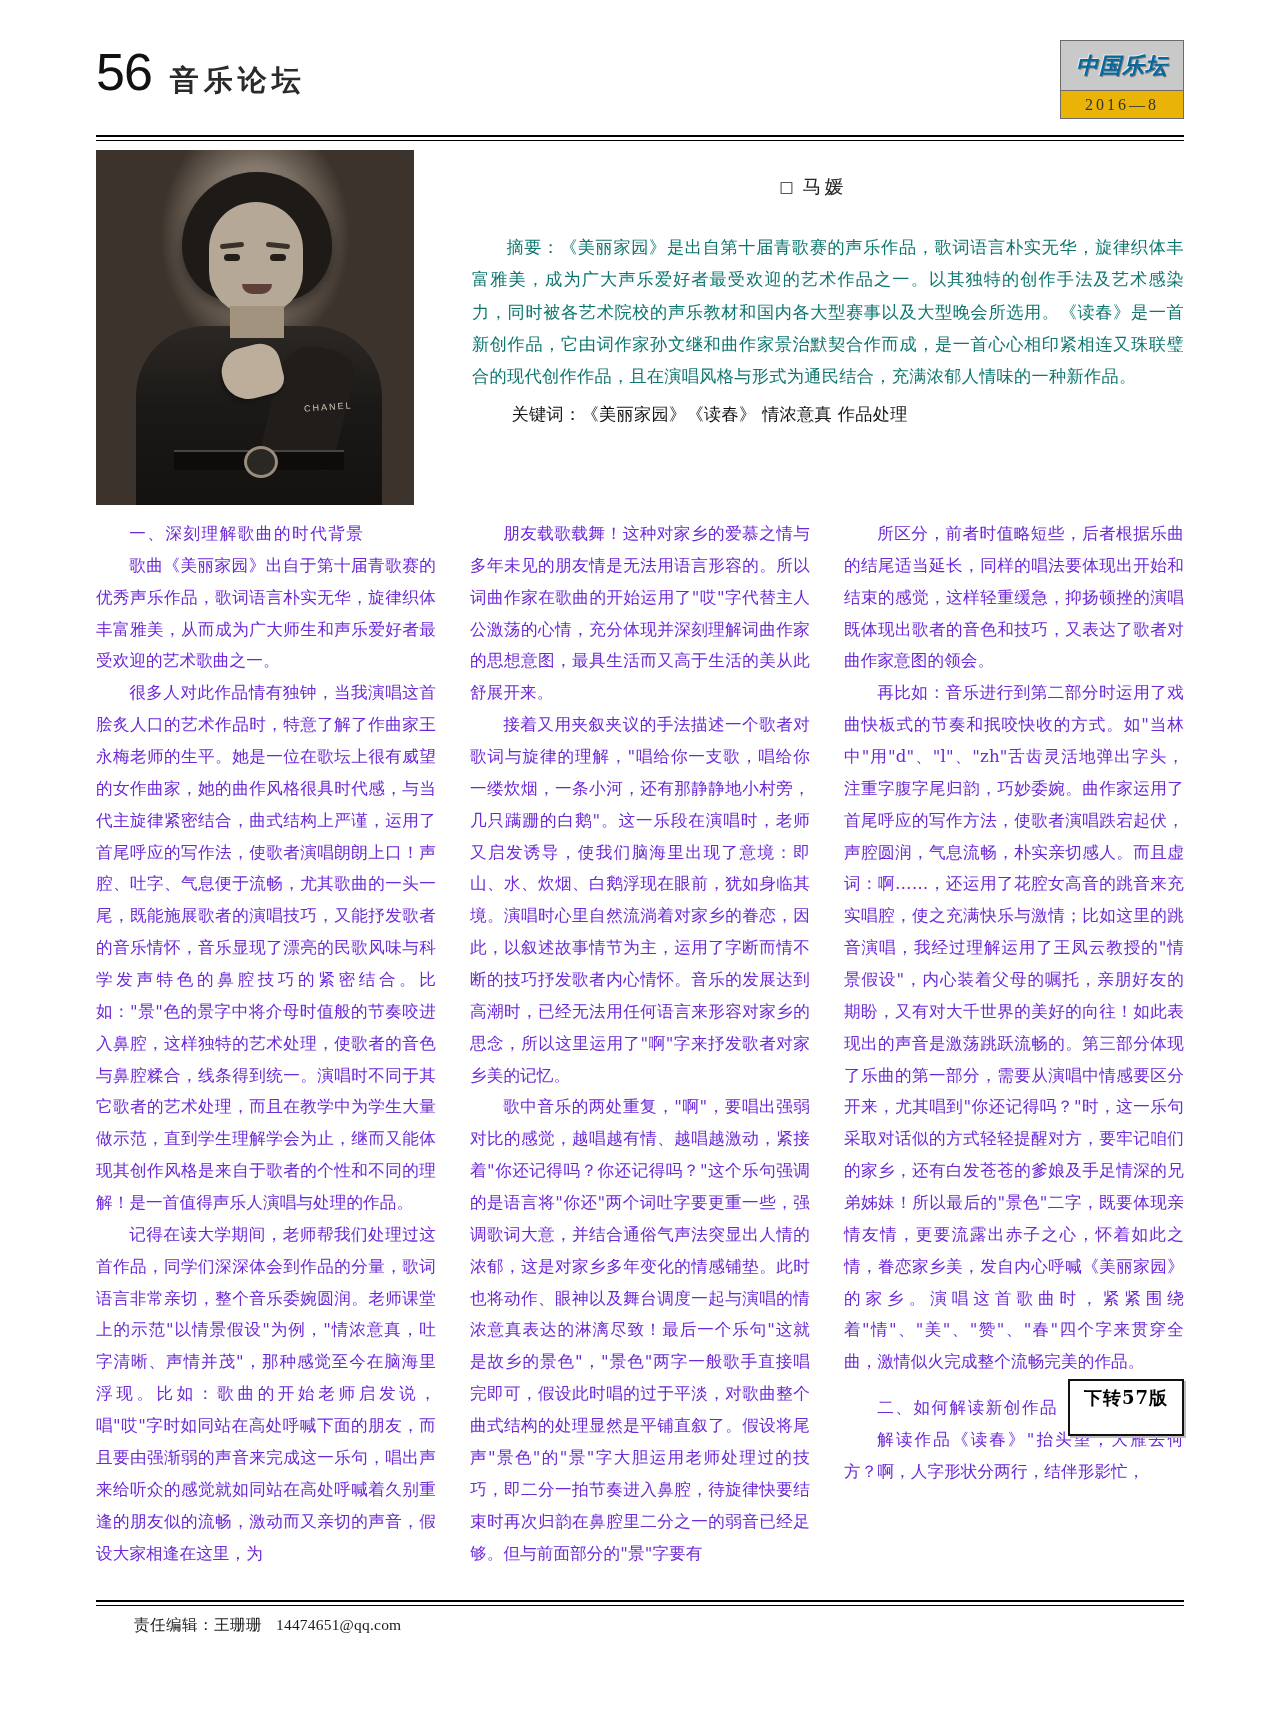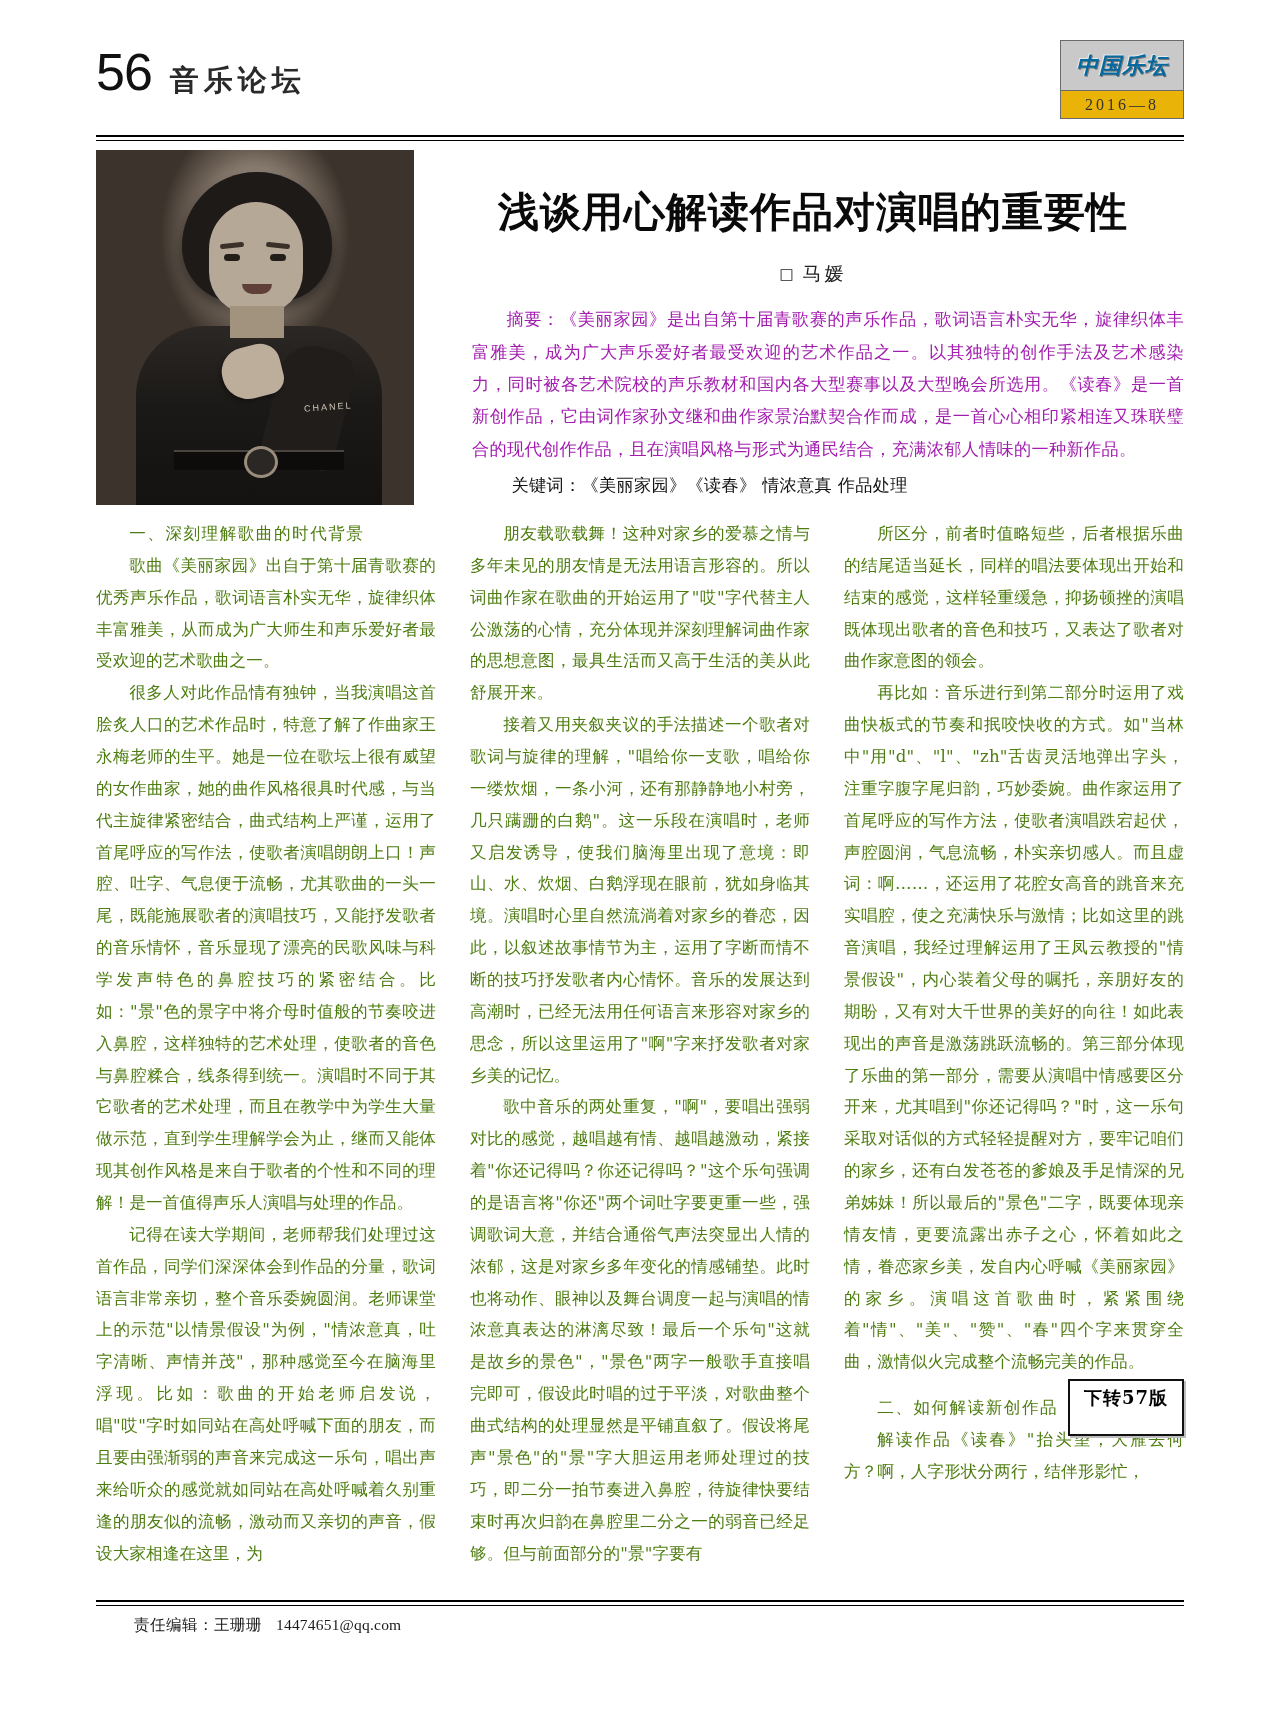--- a/index.html
+++ b/index.html
@@ -253,27 +253,27 @@
     letter-spacing: 3px;
     color: #222;
   }
   .byline .mark {
     font-size: 15px;
     vertical-align: 1px;
     margin-right: 6px;
   }
 
   .abstract {
-    margin-top: 16px;
-    font-family: Liberation Sans, sans-serif;
+    margin-top: 32px;
+    font-family: Liberation Serif, serif;
     font-size: 17.2px;
     line-height: 1.88;
     text-align: justify;
     text-justify: inter-ideograph;
-    color: #a21caf;
+    color: #0f766e;
     letter-spacing: 0.3px;
     padding-left: 30px;
   }
   .abstract p { margin: 0; text-indent: 2em; }
   .keywords {
     margin-top: 4px;
     font-family: "DejaVu Serif", "Liberation Serif", serif;
     font-size: 17.2px;
     line-height: 1.88;
     color: #141414;
@@ -292,21 +292,21 @@
     display: flex;
     gap: 34px;
   }
   .col {
     width: 340px;
     font-family: "DejaVu Serif", "Liberation Serif", serif;
     font-size: 16.6px;
     line-height: 1.92;
     text-align: justify;
     text-justify: inter-ideograph;
-    color: #4d7c0f;
+    color: #6d28d9;
     letter-spacing: 0.1px;
   }
   .col p {
     margin: 0;
     text-indent: 2em;
   }
   .col p.heading {
     text-indent: 2em;
     font-weight: 500;
     letter-spacing: 1.5px;
@@ -395,21 +395,20 @@
       <div class="photo-mouth"></div>
       <div class="photo-neck"></div>
       <div class="photo-arm"></div>
       <div class="photo-hand"></div>
       <div class="photo-brand">CHANEL</div>
       <div class="photo-belt"></div>
       <div class="photo-buckle"></div>
     </div>
 
     <div class="titlearea">
-      <div class="article-title">浅谈用心解读作品对演唱的重要性</div>
       <div class="byline">
         <span class="mark">□</span><span>马媛</span>
       </div>
       <div class="abstract">
         <p>摘要：《美丽家园》是出自第十届青歌赛的声乐作品，歌词语言朴实无华，旋律织体丰富雅美，成为广大声乐爱好者最受欢迎的艺术作品之一。以其独特的创作手法及艺术感染力，同时被各艺术院校的声乐教材和国内各大型赛事以及大型晚会所选用。《读春》是一首新创作品，它由词作家孙文继和曲作家景治默契合作而成，是一首心心相印紧相连又珠联璧合的现代创作作品，且在演唱风格与形式为通民结合，充满浓郁人情味的一种新作品。</p>
       </div>
       <div class="keywords">关键词：《美丽家园》《读春》 情浓意真  作品处理</div>
     </div>
   </div>
 

